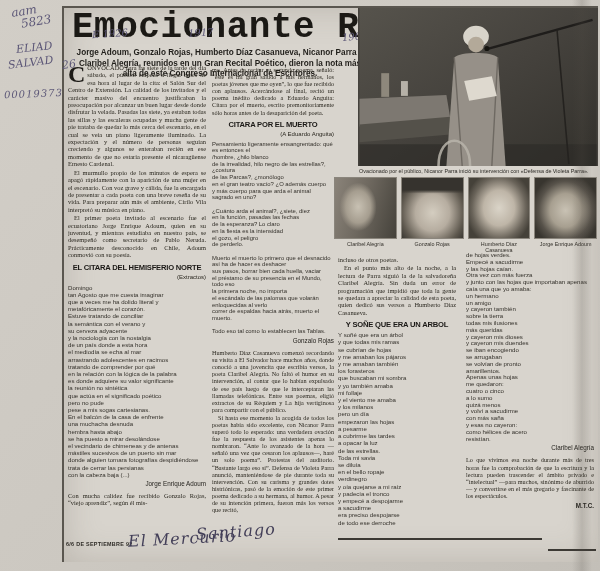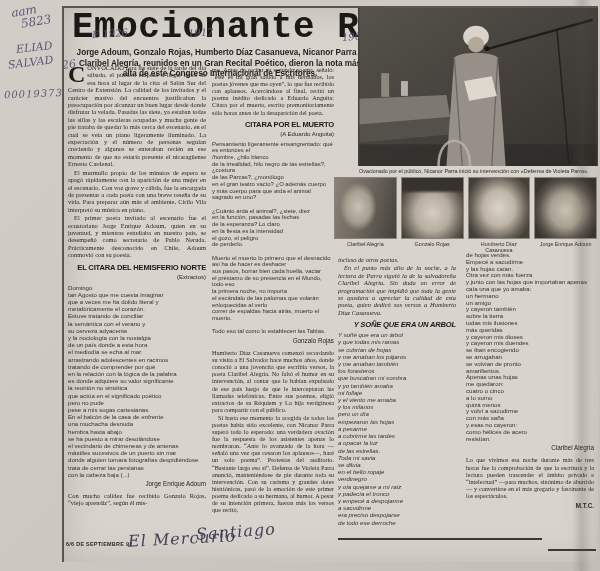--- a/index.html
+++ b/index.html
@@ -53,26 +53,26 @@
   .pname { margin-top:2px; text-align:center; font-family:"Liberation Sans",sans-serif;
            font-size:5.4px; line-height:6px; color:#33302a; }
 
   
   .col { position:absolute; color:#2a271f; text-align:justify; overflow:hidden; }
   .col p { font-size:6.4px; line-height:7.4px; text-indent:6px; margin-bottom:1px; }
   .col p.noindent { text-indent:0; }
   .col-1 { left:68px; top:64px; width:138px; height:472px; }
   .col-2 { left:212px; top:66px; width:122px; height:470px; }
   .col-2 p { font-size:6.2px; line-height:7.1px; }
-  .col-3 { left:338px; top:256px; width:118px; height:284px;font-style:italic; }
+  .col-3 { left:338px; top:256px; width:118px; height:284px; }
   .col-4 { left:466px; top:252px; width:128px; height:292px; }
   .col-4 p { font-size:6.2px; line-height:7.2px; }
   .dropcap { float:left; font-size:24px; line-height:20px; padding:0 2px 0 0; font-weight:bold; color:#1d1b17; }
   .colhead { font-family:"Liberation Sans",sans-serif; font-weight:bold; font-size:7.6px; line-height:9px;
-             letter-spacing:-.2px; text-align:right; margin:4px 0 2px; color:#1b1916; }
+             letter-spacing:-.2px; text-align:center; margin:4px 0 2px; color:#1b1916; }
   .extract, .dedication { font-family:"Liberation Sans",sans-serif; font-size:6px; text-align:right; margin:1px 0 4px; }
   .poem { font-family:"Liberation Sans",sans-serif; font-size:6.1px; line-height:7.2px;
           white-space:pre-line; text-align:left; color:#34312b; margin-bottom:2px; }
   .col-2 .poem { font-size:5.9px; line-height:6.7px; }
   .col-4 .poem { line-height:6.8px; }
   .sig { font-family:"Liberation Sans",sans-serif; font-size:6.3px; text-align:right; margin:2px 0 5px; color:#26241f; }
   .sig-bold { font-weight:bold; }
 
   .rule-a { position:absolute; left:338px; top:538px; width:204px; height:1.5px; background:#3c3934; }
   .rule-b { position:absolute; left:548px; top:549px; width:48px; height:1.5px; background:#3c3934; }

